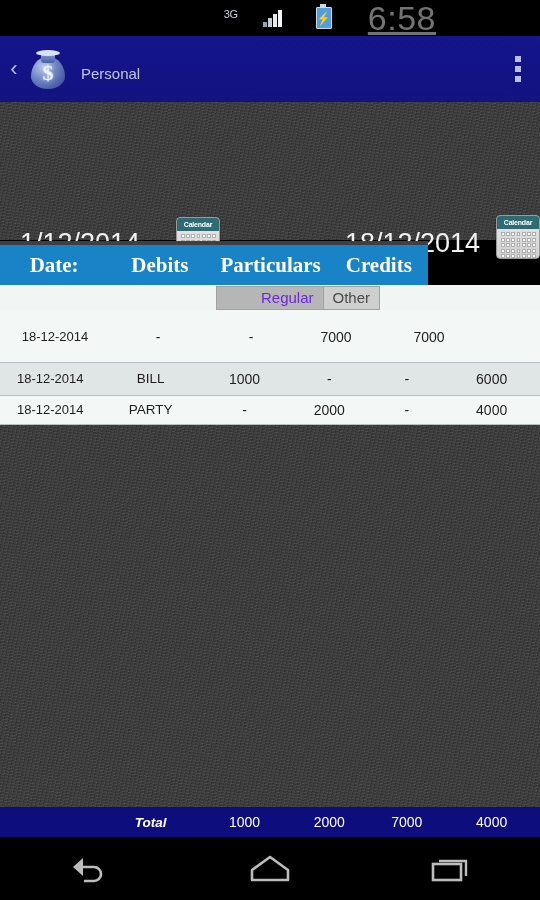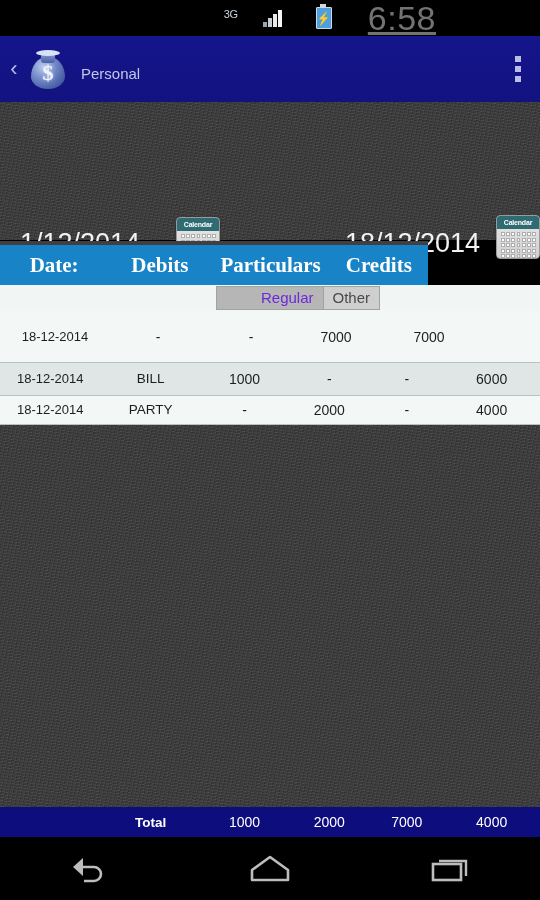--- a/index.html
+++ b/index.html
@@ -357,21 +357,21 @@
     position: absolute;
     top: 807px; left: 0;
     width: 540px; height: 30px;
     background: #0d0d7d;
     display: flex;
     align-items: center;
     color: #ffffff;
     font-size: 14px;
   }
   #total-bar .td { text-align: center; }
-  #total-bar .lbl { font-weight: bold; }
+  #total-bar .lbl { font-weight: bold; font-style: italic; }
 
   
   #navbar {
     position: absolute;
     bottom: 0; left: 0;
     width: 540px; height: 63px;
     background: #000000;
     display: flex;
     align-items: center;
   }

